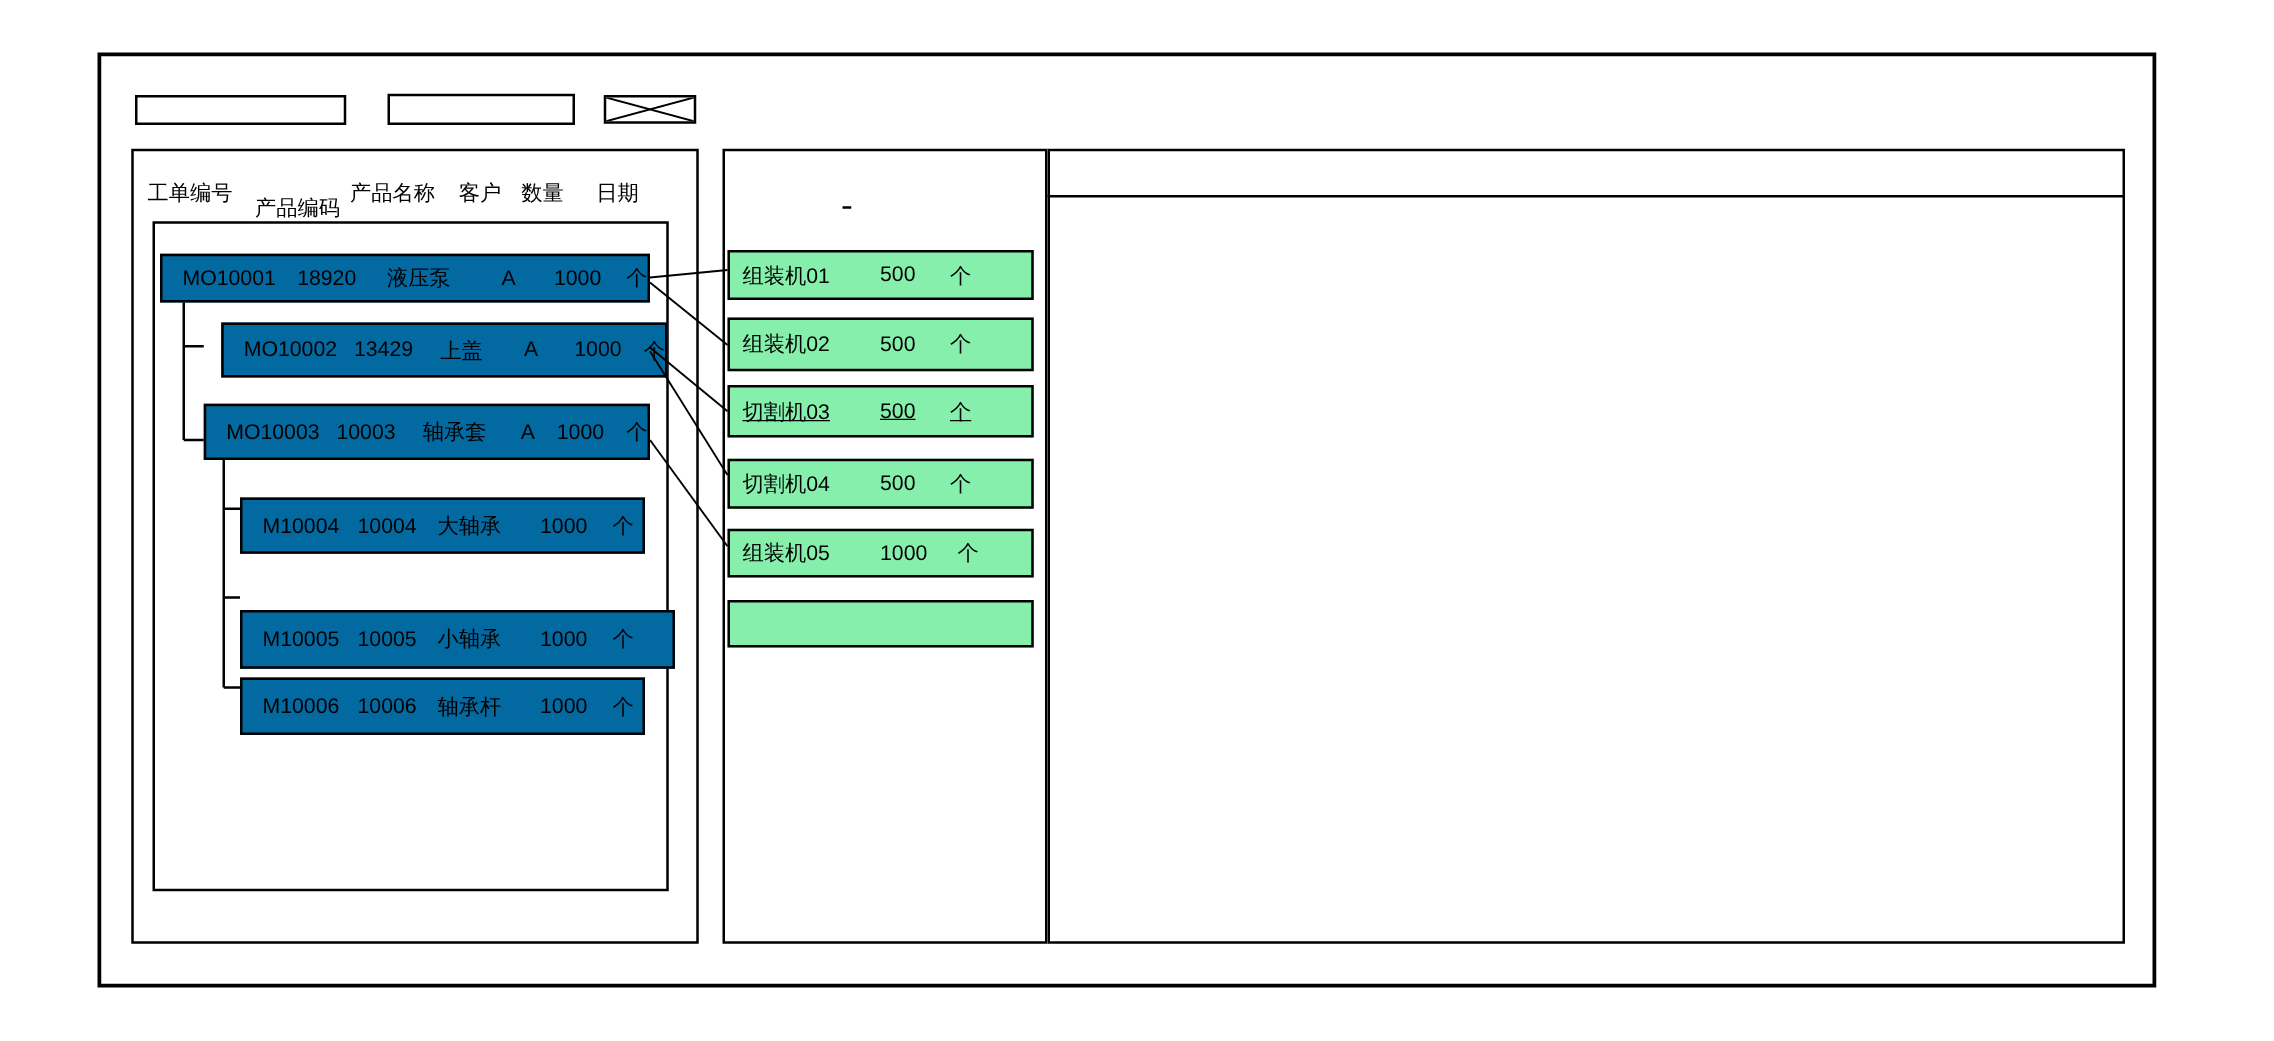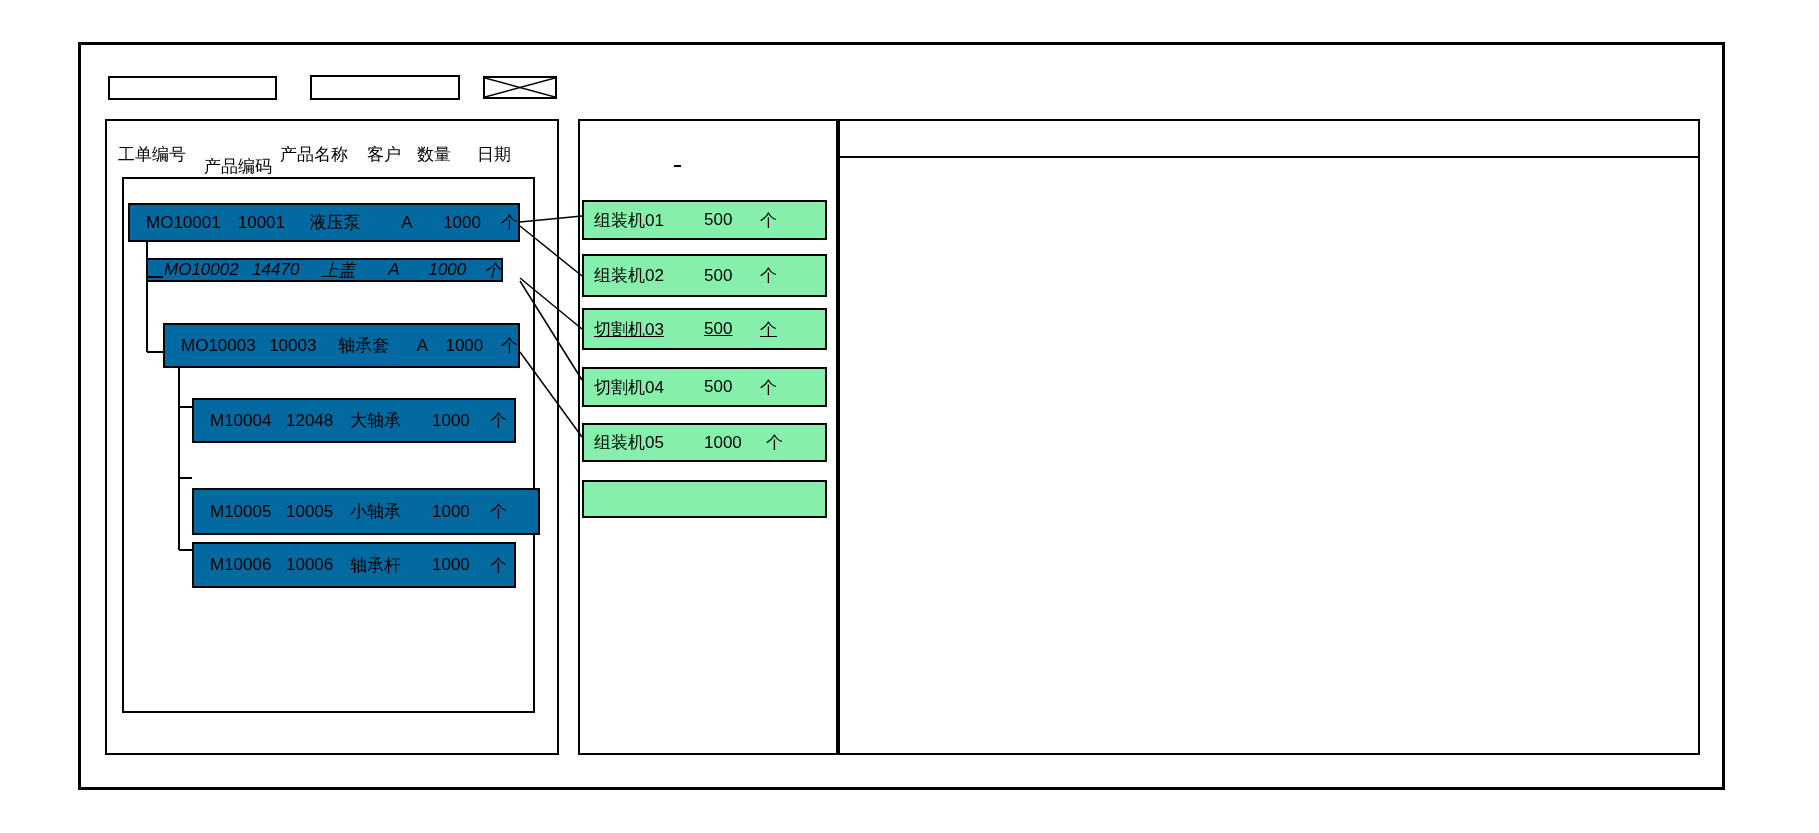--- a/index.html
+++ b/index.html
@@ -53,45 +53,45 @@
 <span class="header-label" style="left:204px;margin-top:12px;">产品编码</span>
 <span class="header-label" style="left:280px;">产品名称</span>
 <span class="header-label" style="left:367px;">客户</span>
 <span class="header-label" style="left:417px;">数量</span>
 <span class="header-label" style="left:477px;">日期</span>
 
 <div class="abs panel" style="left:122px;top:177px;width:413px;height:536px;"></div>
 
 <div class="abs order-box" style="left:128px;top:203px;width:392px;height:39px;">
   <span class="col-no">MO10001</span>
-  <span class="col-code">10001</span>
+  <span class="col-code">18920</span>
   <span class="col-name">液压泵</span>
   <span class="col-cust">A</span>
   <span class="col-qty">1000</span>
   <span class="col-unit">个</span>
 </div>
-<div class="abs order-box" style="left:146px;top:258px;width:357px;height:24px;font-style:italic;">
+<div class="abs order-box" style="left:177px;top:258px;width:357px;height:44px;">
   <span class="col-no">MO10002</span>
-  <span class="col-code">14470</span>
+  <span class="col-code">13429</span>
   <span class="col-name" style="width:70px;">上盖</span>
   <span class="col-cust">A</span>
   <span class="col-qty">1000</span>
   <span class="col-unit">个</span>
 </div>
 <div class="abs order-box" style="left:163px;top:323px;width:357px;height:45px;">
   <span class="col-no">MO10003</span>
   <span class="col-code">10003</span>
   <span class="col-name" style="width:82px;">轴承套</span>
   <span class="col-cust" style="width:30px;">A</span>
   <span class="col-qty">1000</span>
   <span class="col-unit">个</span>
 </div>
 <div class="abs order-box" style="left:192px;top:398px;width:324px;height:45px;">
   <span class="col-no" style="width:76px;">M10004</span>
-  <span class="col-code" style="width:64px;">12048</span>
+  <span class="col-code" style="width:64px;">10004</span>
   <span class="col-name" style="width:82px;">大轴承</span>
   <span class="col-qty">1000</span>
   <span class="col-unit">个</span>
 </div>
 <div class="abs order-box" style="left:192px;top:488px;width:348px;height:47px;">
   <span class="col-no" style="width:76px;">M10005</span>
   <span class="col-code" style="width:64px;">10005</span>
   <span class="col-name" style="width:82px;">小轴承</span>
   <span class="col-qty">1000</span>
   <span class="col-unit">个</span>

